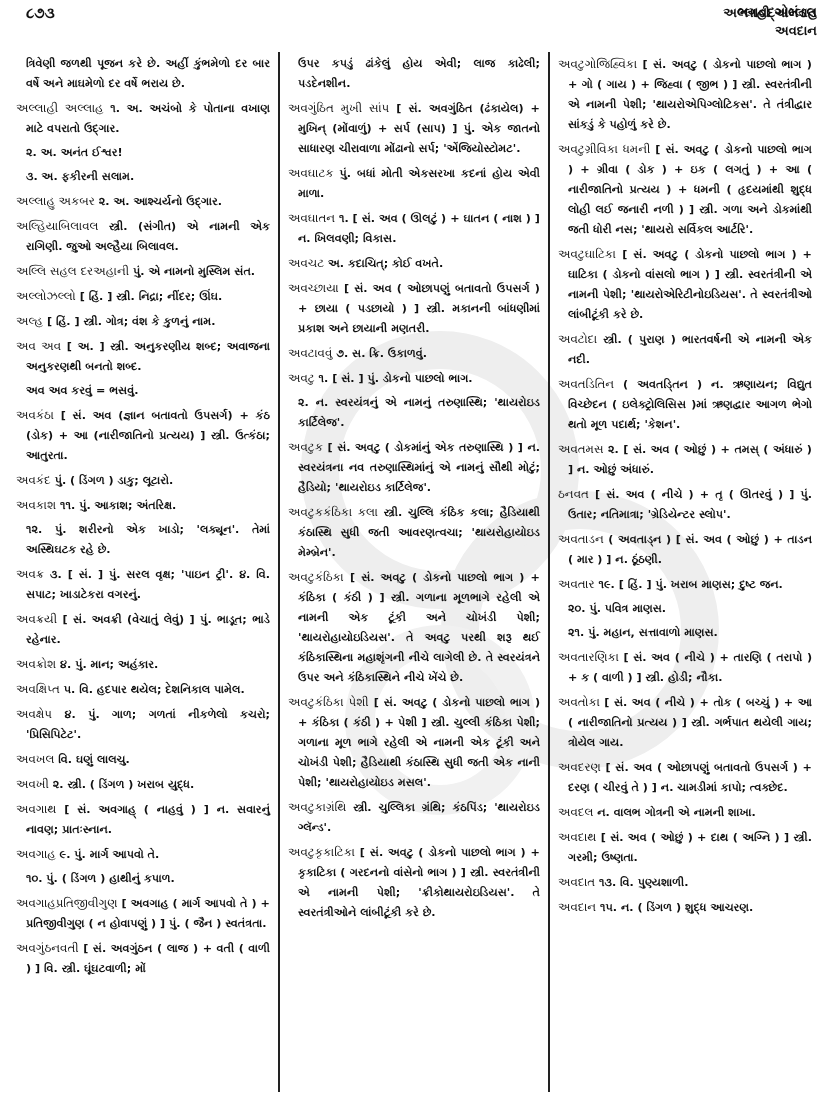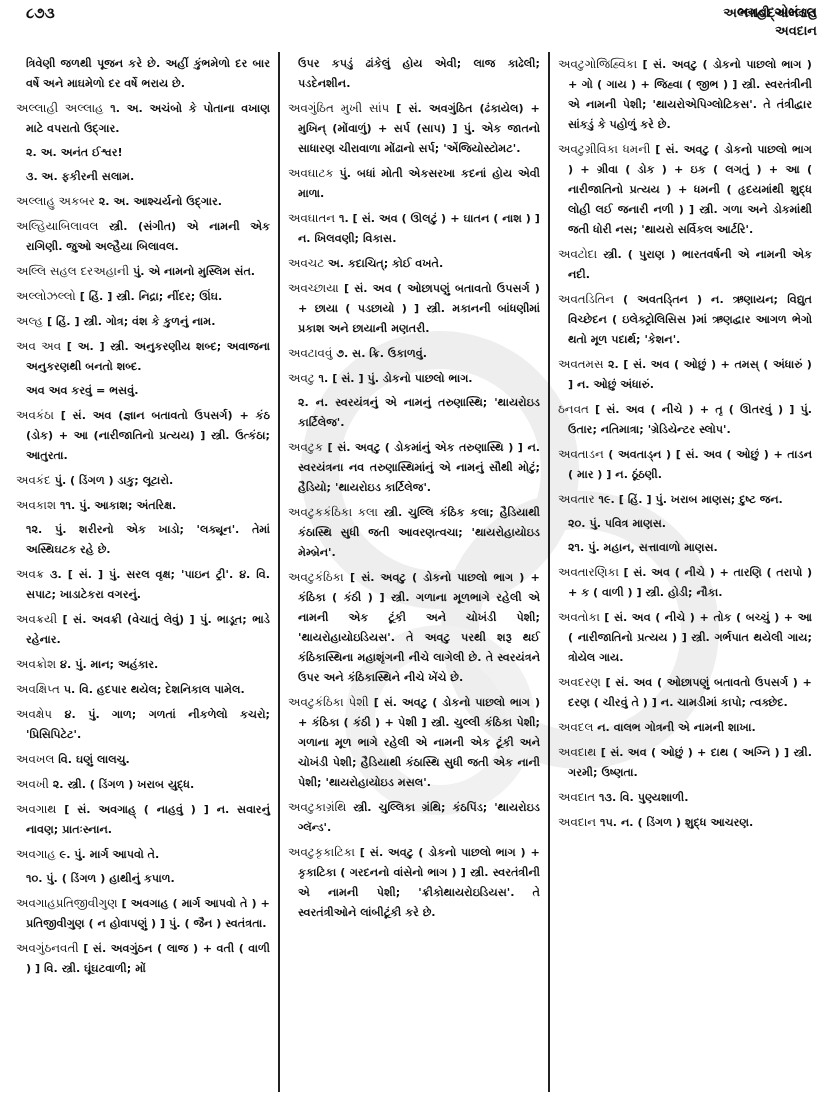--- a/index.html
+++ b/index.html
@@ -94,20 +94,21 @@
         <p class="entry"><span class="headword">અવટુક</span> <span>[ સં. અવટુ ( ડોકમાંનું એક તરુણાસ્થિ ) ] ન. સ્વરયંત્રના નવ તરુણાસ્થિમાંનું એ નામનું સૌથી મોટું; હૈડિયો; 'થાયરોઇડ કાર્ટિલેજ'.</span></p>
         <p class="entry"><span class="headword">અવટુકકંઠિકા કલા</span> <span>સ્ત્રી. ચુલ્લિ કંઠિક કલા; હૈડિયાથી કંઠાસ્થિ સુધી જતી આવરણત્વચા; 'થાયરોહાયોઇડ મેમ્બ્રેન'.</span></p>
         <p class="entry"><span class="headword">અવટુકંઠિકા</span> <span>[ સં. અવટુ ( ડોકનો પાછલો ભાગ ) + કંઠિકા ( કંઠી ) ] સ્ત્રી. ગળાના મૂળભાગે રહેલી એ નામની એક ટૂંકી અને ચોખંડી પેશી; 'થાયરોહાયોઇડિયસ'. તે અવટુ પરથી શરૂ થઈ કંઠિકાસ્થિના મહાશૃંગની નીચે લાગેલી છે. તે સ્વરયંત્રને ઉપર અને કંઠિકાસ્થિને નીચે ખેંચે છે.</span></p>
         <p class="entry"><span class="headword">અવટુકંઠિકા પેશી</span> <span>[ સં. અવટુ ( ડોકનો પાછલો ભાગ ) + કંઠિકા ( કંઠી ) + પેશી ] સ્ત્રી. ચુલ્લી કંઠિકા પેશી; ગળાના મૂળ ભાગે રહેલી એ નામની એક ટૂંકી અને ચોખંડી પેશી; હૈડિયાથી કંઠાસ્થિ સુધી જતી એક નાની પેશી; 'થાયરોહાયોઇડ મસલ'.</span></p>
         <p class="entry"><span class="headword">અવટુકાગ્રંથિ</span> <span>સ્ત્રી. ચુલ્લિકા ગ્રંથિ; કંઠપિંડ; 'થાયરોઇડ ગ્લૅન્ડ'.</span></p>
         <p class="entry"><span class="headword">અવટુકૃકાટિકા</span> <span>[ સં. અવટુ ( ડોકનો પાછલો ભાગ ) + કૃકાટિકા ( ગરદનનો વાંસેનો ભાગ ) ] સ્ત્રી. સ્વરતંત્રીની એ નામની પેશી; 'ક્રીકોથાયરોઇડિયસ'. તે સ્વરતંત્રીઓને લાંબીટૂંકી કરે છે.</span></p>
       </div>
     <div class="col col-3">
         <p class="entry"><span class="headword">અવટુગોજિહ્વિકા</span> <span>[ સં. અવટુ ( ડોકનો પાછલો ભાગ ) + ગો ( ગાય ) + જિહ્વા ( જીભ ) ] સ્ત્રી. સ્વરતંત્રીની એ નામની પેશી; 'થાયરોએપિગ્લોટિકસ'. તે તંત્રીદ્વાર સાંકડું કે પહોળું કરે છે.</span></p>
         <p class="entry"><span class="headword">અવટુગ્રીવિકા ધમની</span> <span>[ સં. અવટુ ( ડોકનો પાછલો ભાગ ) + ગ્રીવા ( ડોક ) + ઇક ( લગતું ) + આ ( નારીજાતિનો પ્રત્યય ) + ધમની ( હૃદયમાંથી શુદ્ધ લોહી લઈ જનારી નળી ) ] સ્ત્રી. ગળા અને ડોકમાંથી જતી ધોરી નસ; 'થાયરો સર્વિકલ આર્ટરિ'.</span></p>
+        <p class="entry"><span class="headword">અવટુઘાટિકા</span> <span>[ સં. અવટુ ( ડોકનો પાછલો ભાગ ) + ઘાટિકા ( ડોકનો વાંસલો ભાગ ) ] સ્ત્રી. સ્વરતંત્રીની એ નામની પેશી; 'થાયરોએરિટીનોઇડિયસ'. તે સ્વરતંત્રીઓ લાંબીટૂંકી કરે છે.</span></p>
         <p class="entry"><span class="headword">અવટોદા</span> <span>સ્ત્રી. ( પુરાણ ) ભારતવર્ષની એ નામની એક નદી.</span></p>
         <p class="entry"><span class="headword">અવતડિતિન</span> <span>( અવતડ્તિન ) ન. ઋણાયન; વિદ્યુત વિચ્છેદન ( ઇલેક્ટ્રોલિસિસ )માં ઋણદ્વાર આગળ ભેગો થતો મૂળ પદાર્થ; 'કેશન'.</span></p>
         <p class="entry"><span class="headword">અવતમસ</span> <span>૨. [ સં. અવ ( ઓછું ) + તમસ્ ( અંધારું ) ] ન. ઓછું અંધારું.</span></p>
         <p class="entry"><span class="headword">ઠનવત</span> <span>[ સં. અવ ( નીચે ) + તૃ ( ઊતરવું ) ] પું. ઉતાર; નતિમાત્રા; 'ગ્રેડિયેન્ટર સ્લોપ'.</span></p>
         <p class="entry"><span class="headword">અવતાડન</span> <span>( અવતાડ્ન ) [ સં. અવ ( ઓછું ) + તાડન ( માર ) ] ન. ઠૂંઠણી.</span></p>
         <p class="entry"><span class="headword">અવતાર</span> <span>૧૯. [ હિં. ] પું. ખરાબ માણસ; દુષ્ટ જન.</span></p>
         <p class="entry cont"><span>૨૦. પું. પવિત્ર માણસ.</span></p>
         <p class="entry cont"><span>૨૧. પું. મહાન, સત્તાવાળો માણસ.</span></p>
         <p class="entry"><span class="headword">અવતારણિકા</span> <span>[ સં. અવ ( નીચે ) + તારણિ ( તરાપો ) + ક ( વાળી ) ] સ્ત્રી. હોડી; નૌકા.</span></p>
         <p class="entry"><span class="headword">અવતોકા</span> <span>[ સં. અવ ( નીચે ) + તોક ( બચ્ચું ) + આ ( નારીજાતિનો પ્રત્યય ) ] સ્ત્રી. ગર્ભપાત થયેલી ગાય; ત્રોયેલ ગાય.</span></p>

